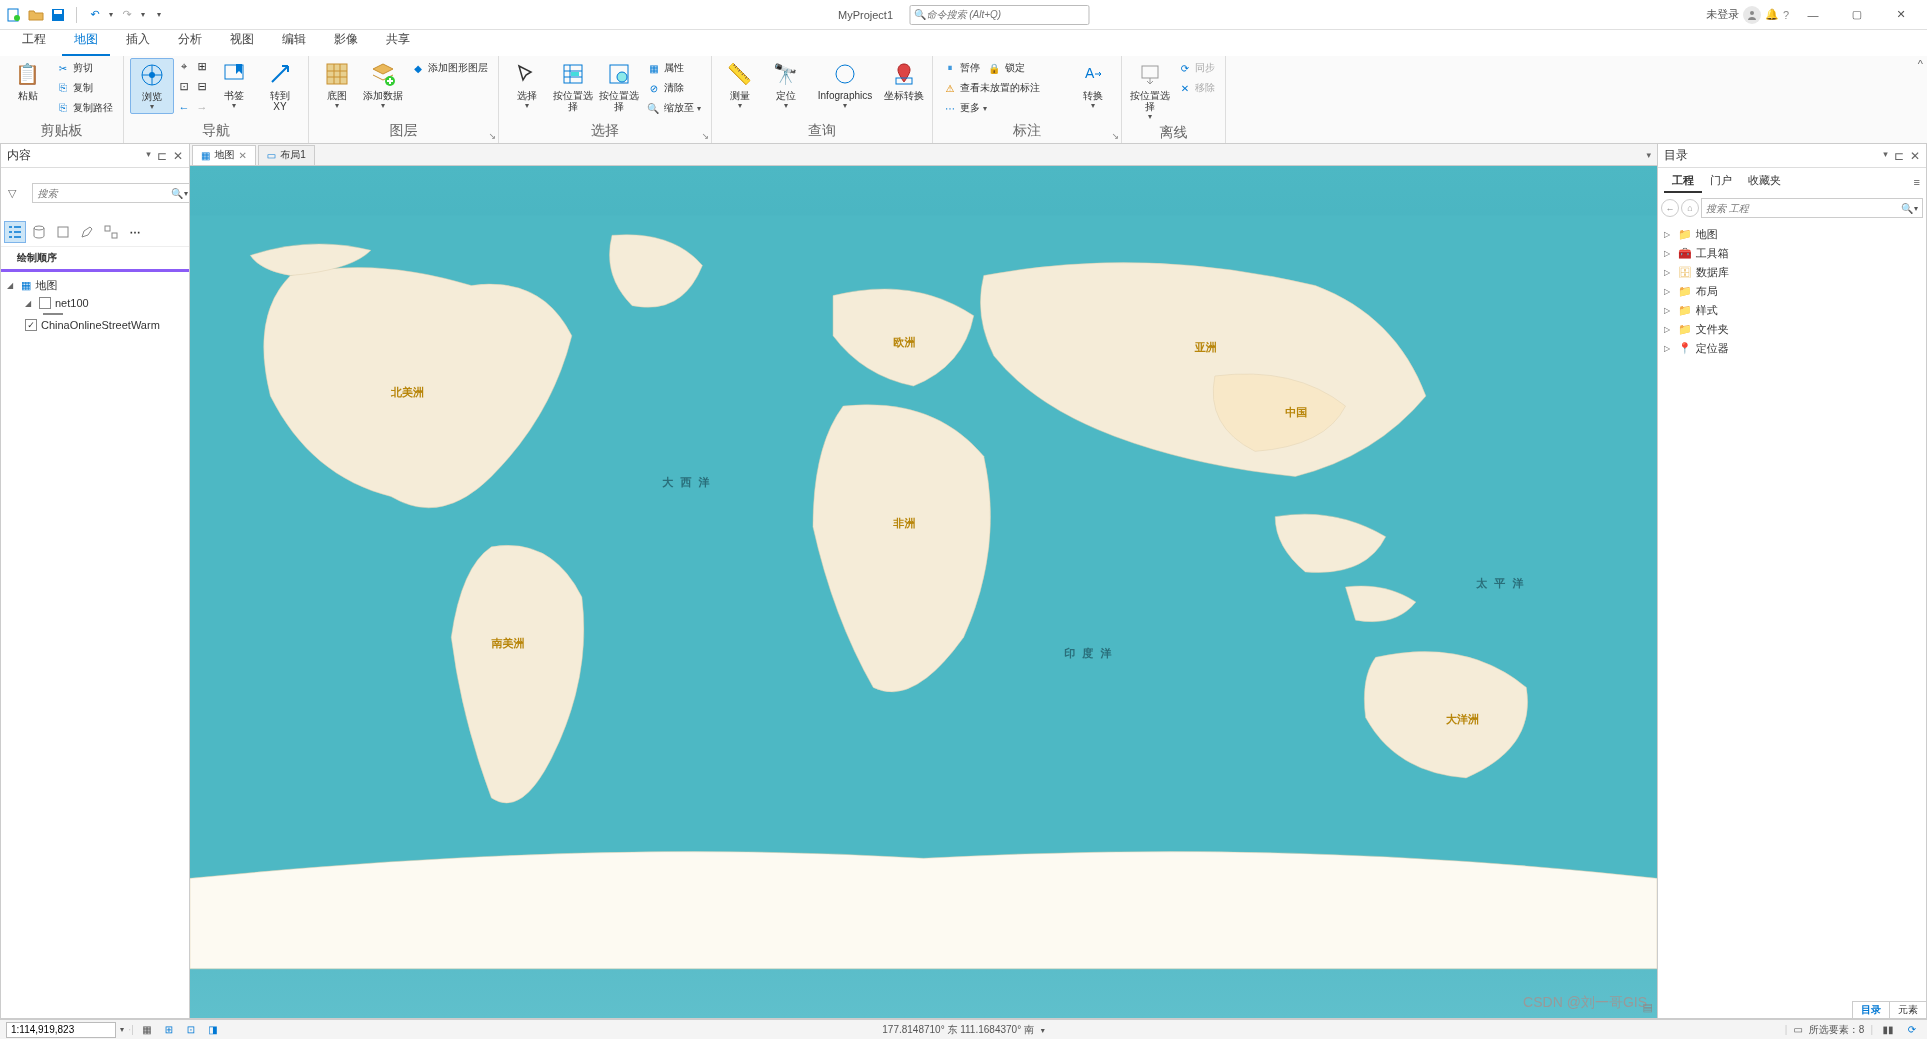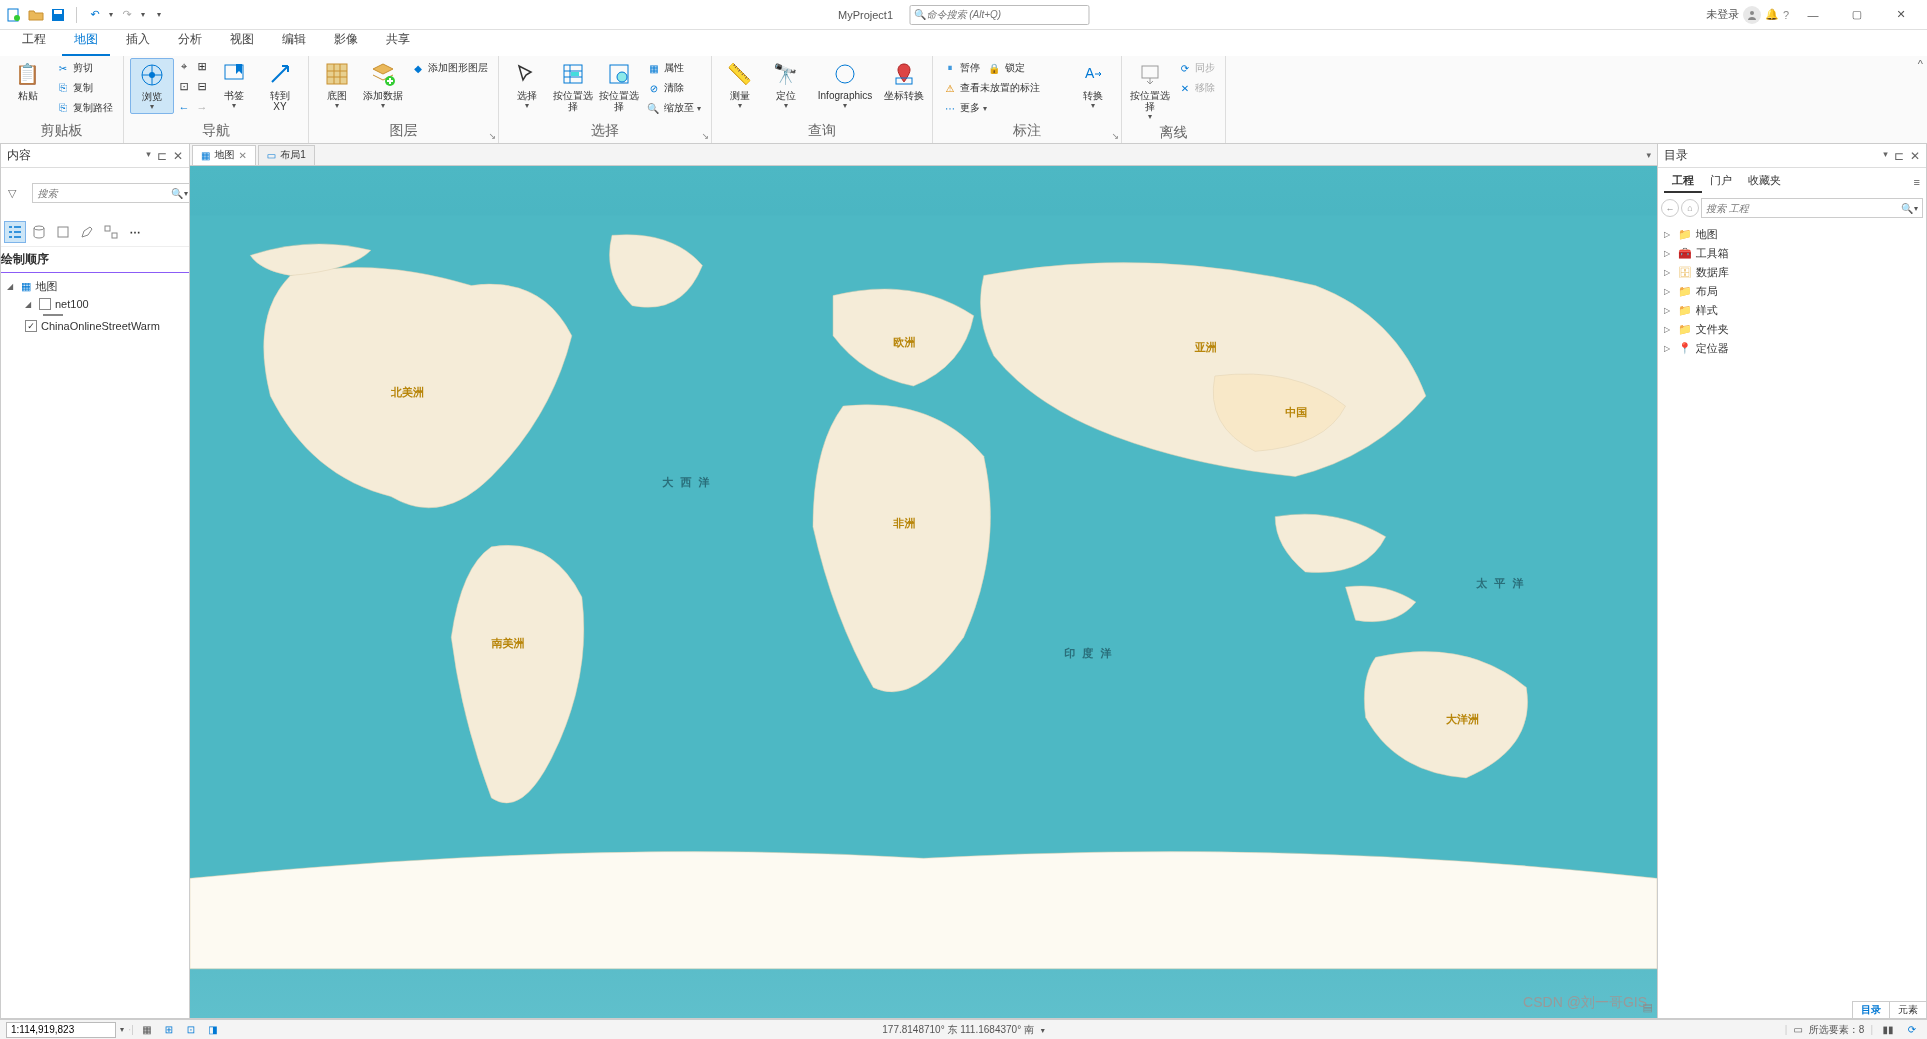--- a/index.html
+++ b/index.html
@@ -37,21 +37,21 @@
 .panel { background: #fff; border: 1px solid #ccc; display: flex; flex-direction: column; }
 .panel.left { width: 190px; border-top: none; }
 .panel.right { width: 270px; border-top: none; }
 .panel-header { display: flex; align-items: center; justify-content: space-between; padding: 3px 6px; font-size: 12px; font-weight: 500; border-bottom: 1px solid #ddd; }
 .panel-header .ph-controls { display: flex; gap: 6px; color: #666; }
 .panel-search { display: flex; align-items: center; border: 1px solid #ccc; margin: 3px; height: 20px; padding: 0 4px; }
 .panel-search input { border: none; outline: none; flex: 1; font-size: 10px; font-style: italic; color: #888; }
 .panel-toolbar { display: flex; gap: 2px; padding: 3px; border-bottom: 1px solid #eee; }
 .panel-tool-btn { width: 22px; height: 22px; display: flex; align-items: center; justify-content: center; cursor: pointer; border: 1px solid transparent; }
 .panel-tool-btn.active { border: 1px solid #7eb4ea; background: #cde6f7; }
-.panel-section-title { padding: 4px 0; font-size: 12px; font-weight: bold; border-bottom: 1px solid #8b5cf6; }
+.panel-section-title { padding: 4px 16px; font-size: 10px; font-weight: bold; border-bottom: 3px solid #8b5cf6; }
 .tree { padding: 4px 2px; font-size: 11px; }
 .tree-item { display: flex; align-items: center; gap: 4px; padding: 2px 4px; cursor: pointer; }
 .tree-indent { width: 14px; display: inline-block; }
 .expand-arrow { width: 10px; font-size: 8px; color: #666; }
 .checkbox { width: 12px; height: 12px; border: 1px solid #888; display: inline-flex; align-items: center; justify-content: center; font-size: 9px; color: #333; }
 .map-container { flex: 1; display: flex; flex-direction: column; border-bottom: 1px solid #ccc; }
 .map-tabs { height: 22px; background: #f4f4f4; display: flex; align-items: center; gap: 0; border-bottom: 1px solid #ccc; padding-left: 2px; }
 .map-tab { display: flex; align-items: center; gap: 4px; padding: 2px 8px; font-size: 10px; border: 1px solid #ccc; border-bottom: none; background: #fff; cursor: pointer; height: 20px; margin-right: 2px; }
 .map-tab .close-x { font-size: 10px; color: #888; }
 .map-tabs-right { margin-left: auto; padding-right: 6px; color: #666; display: flex; gap: 6px; }

